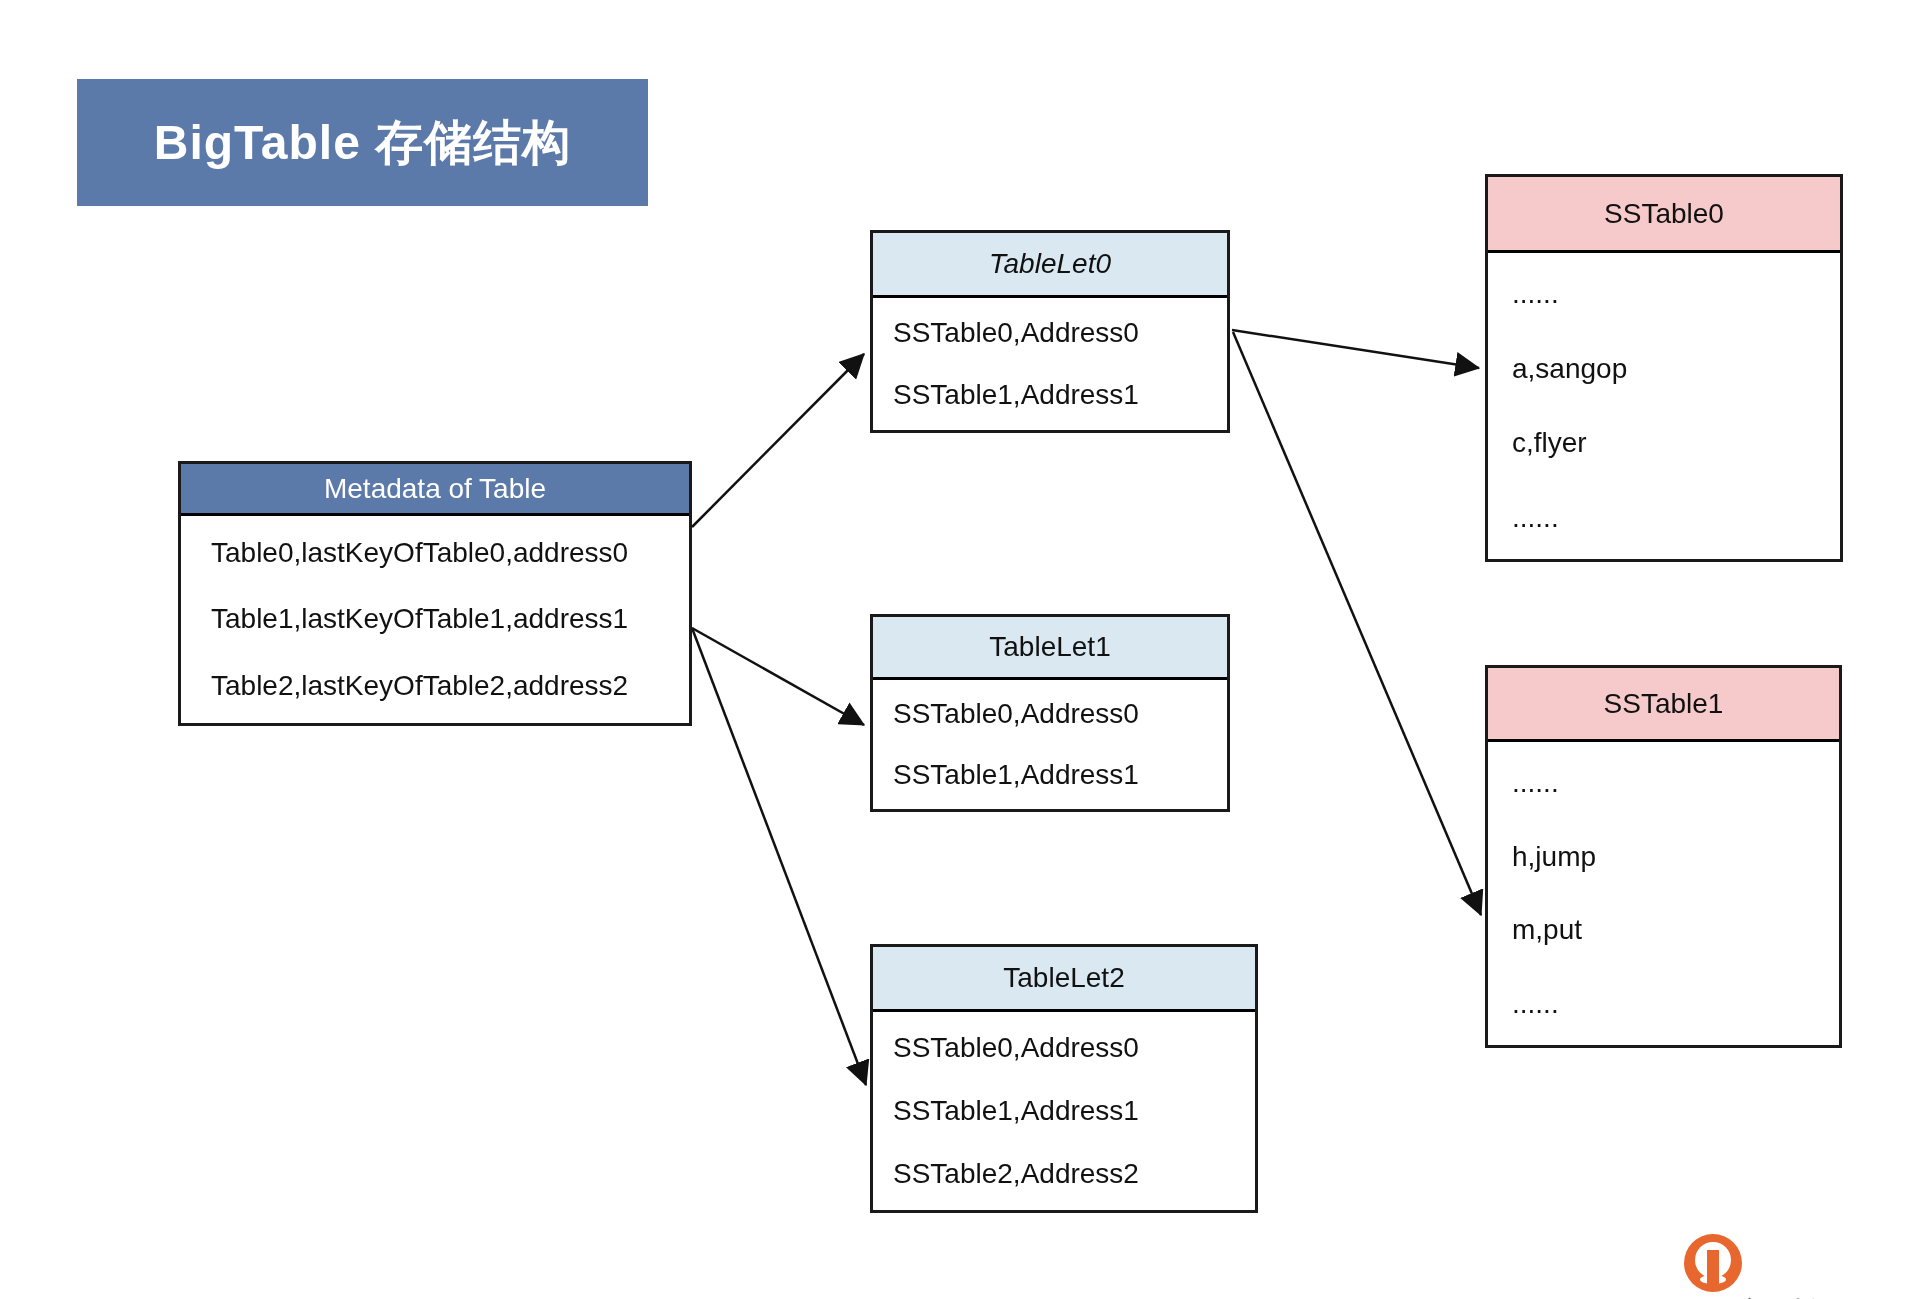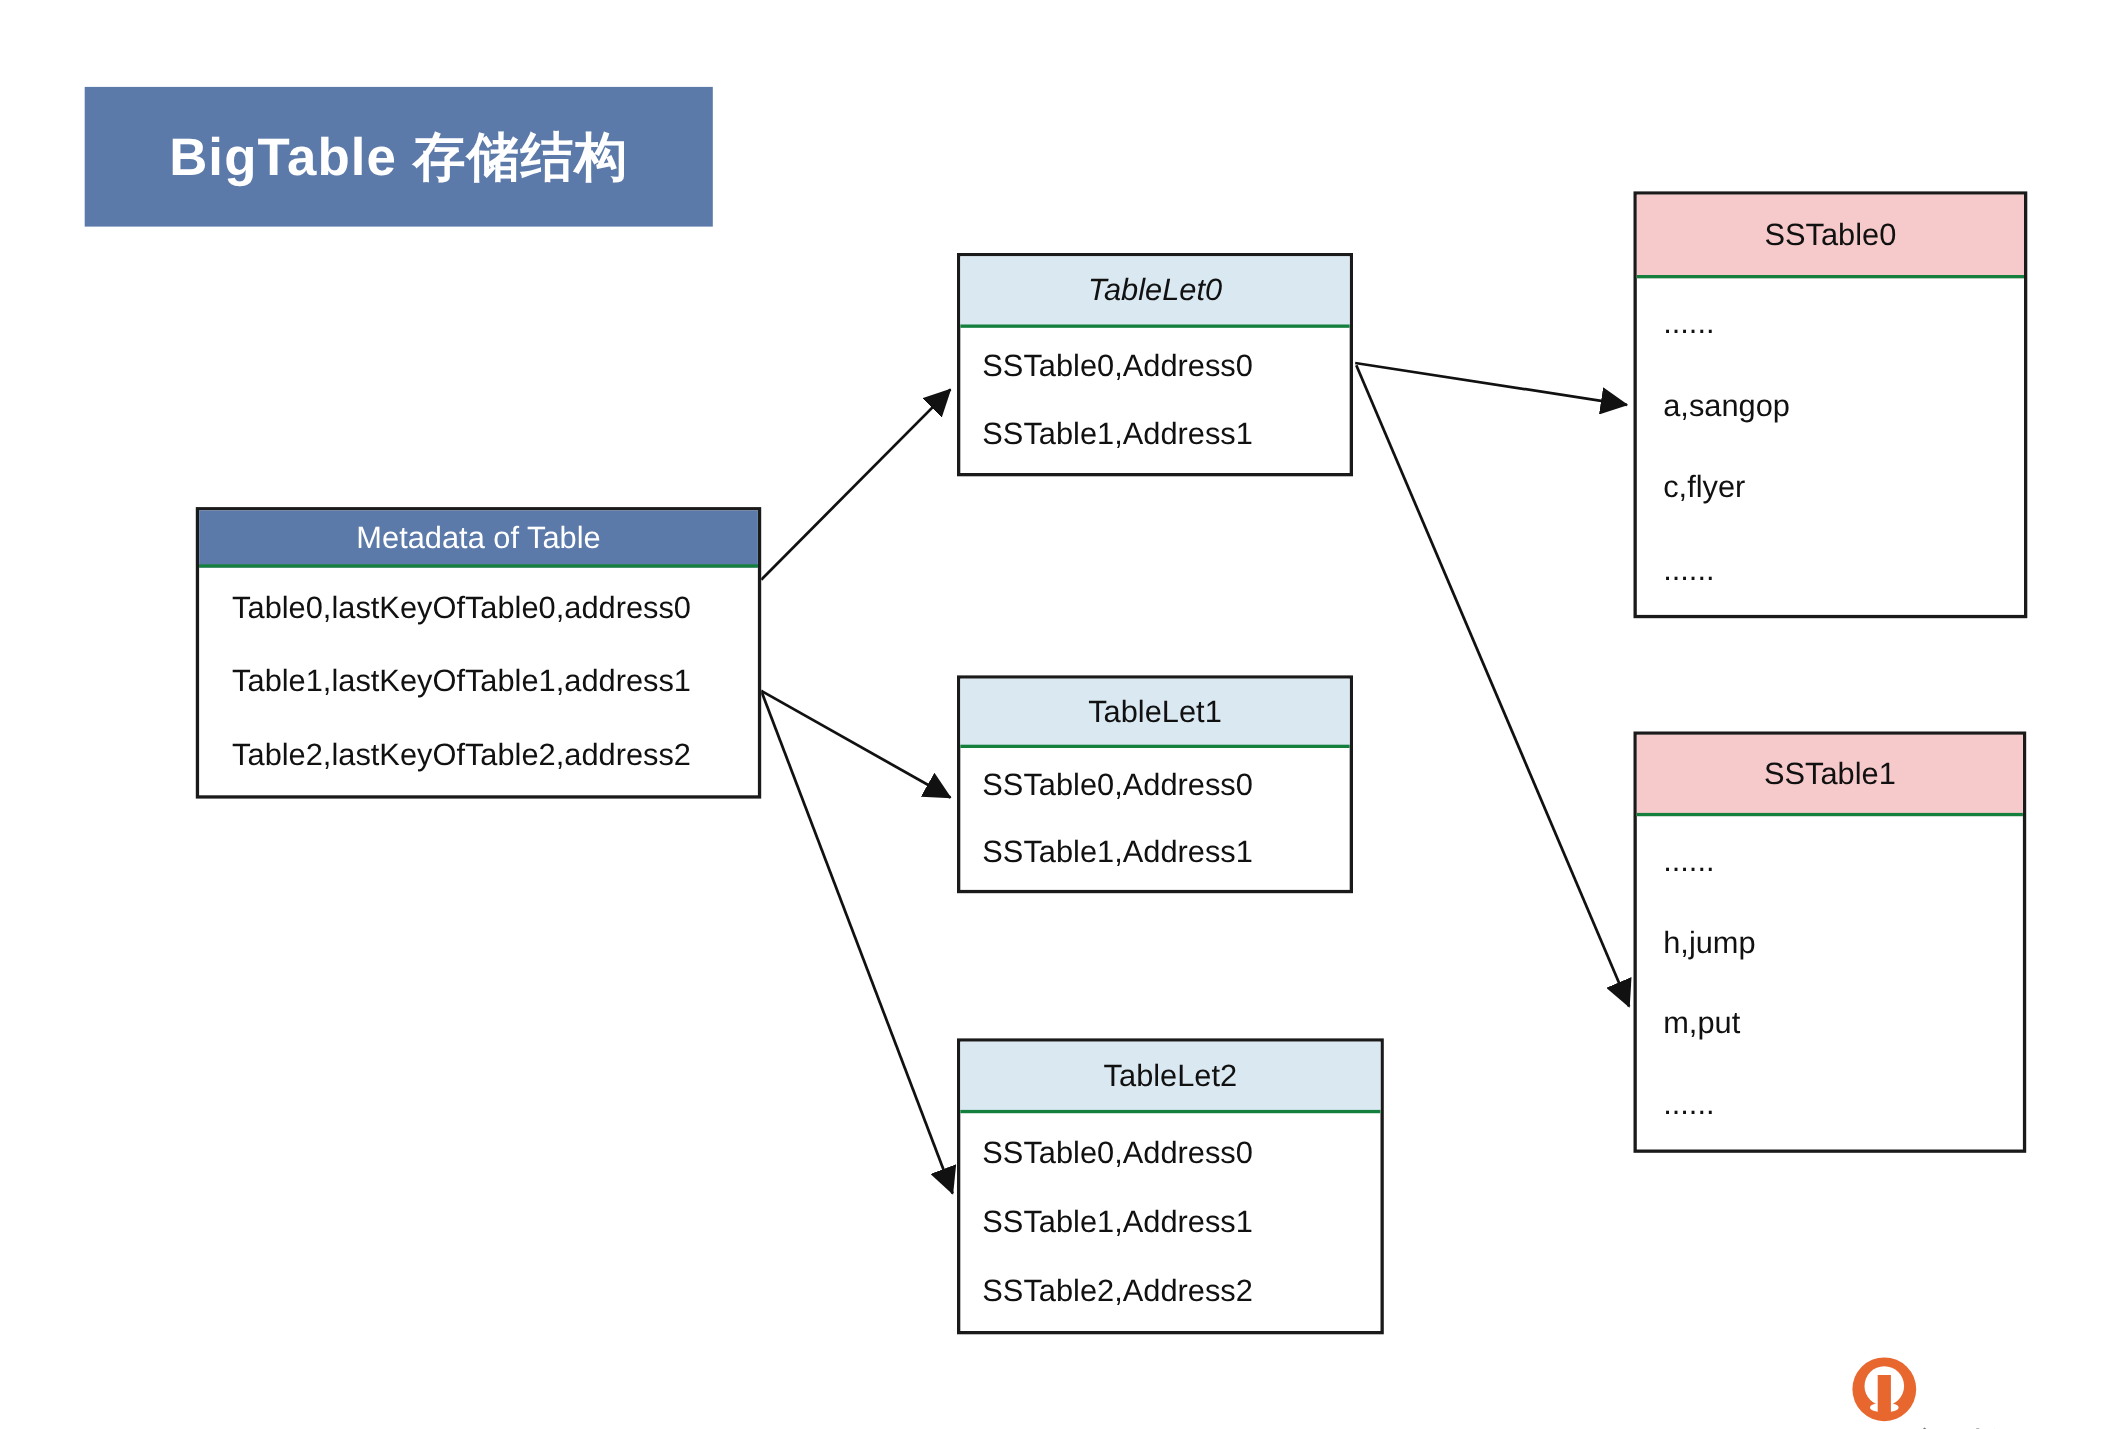--- a/index.html
+++ b/index.html
@@ -40,21 +40,21 @@
     display: flex;
     flex-direction: column;
     font-size: 28px;
     color: #111111;
   }
   .box-header {
     flex: 0 0 auto;
     display: flex;
     align-items: center;
     justify-content: center;
-    border-bottom: 3px solid #15803d;
+    border-bottom: 3px solid #000000;
     box-sizing: border-box;
     font-size: 28px;
   }
   .box-body {
     flex: 1 1 auto;
     display: flex;
     flex-direction: column;
     justify-content: space-around;
     padding: 4px 0;
   }

